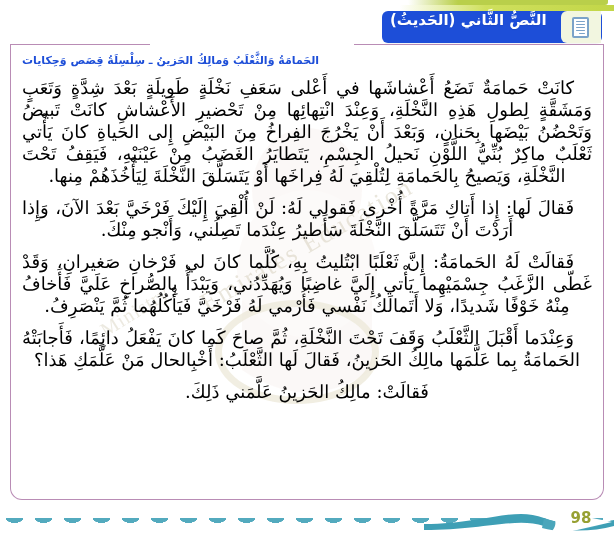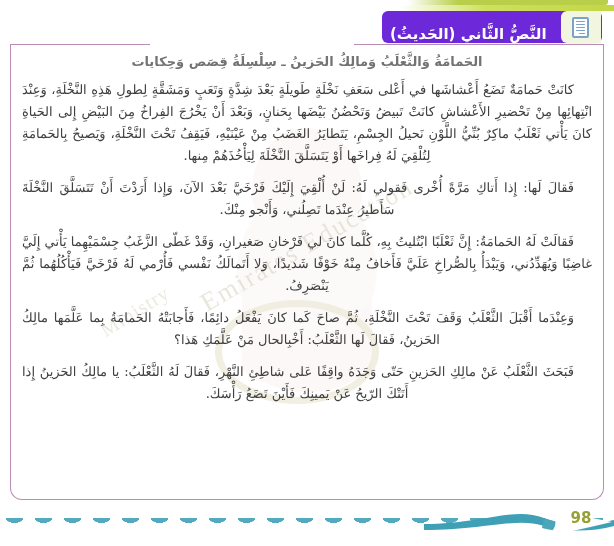--- a/index.html
+++ b/index.html
@@ -100,25 +100,25 @@
     white-space: nowrap;
   }
 
   
   .header-tab {
     position: absolute;
     right: 12px;
     top: 11px;
     height: 32px;
     min-width: 220px;
-    background: #6d28d9;
+    background: #1d4ed8;
     border-radius: 6px 6px 6px 6px;
     display: flex;
     flex-direction: row-reverse;
-    align-items: flex-end;
+    align-items: flex-start;
     box-shadow: 0 1px 0 rgba(0,0,0,0.04);
   }
   .header-tab-title {
     color: #ffffff;
     font-size: 15px;
     font-weight: bold;
     padding: 0 14px 0 8px;
     white-space: nowrap;
     text-shadow: 0 1px 1px rgba(0,0,0,.08);
     font-family: "DejaVu Sans", "Liberation Sans", sans-serif;
@@ -194,34 +194,34 @@
     position: absolute;
     right: 22px;
     left: 22px;
     top: 50px;
     direction: rtl;
     text-align: justify;
     z-index: 3;
   }
 
   .lesson-title {
-    text-align: center;
-    color: #737373;
-    font-size: 13px;
+    text-align: left;
+    color: #1d4ed8;
+    font-size: 11px;
     font-weight: bold;
     margin: 4px 0 10px 0;
     white-space: nowrap;
     font-family: "DejaVu Sans", "Liberation Sans", sans-serif;
   }
 
   p.para {
     margin: 0 0 10px 0;
-    font-size: 13px;
+    font-size: 18px;
     line-height: 22px;
-    color: #404040;
+    color: #000000;
     text-align: justify;
     text-align-last: center;
     text-indent: 18px;
     font-family: "DejaVu Serif", "Liberation Serif", serif;
   }
   p.para.center-only {
     text-align: center;
     text-indent: 0;
   }
 
@@ -302,21 +302,21 @@
 
   <div class="content-box"></div>
 
   <div class="text-col">
     <div class="lesson-title">الحَمامَةُ وَالثَّعْلَبُ وَمالِكُ الحَزينُ ـ سِلْسِلَةُ قِصَص وَحِكايات</div>
 
     <p class="para">كانَتْ حَمامَةٌ تَضَعُ أَعْشاشَها في أَعْلى سَعَفِ نَخْلَةٍ طَويلَةٍ بَعْدَ شِدَّةٍ وَتَعَبٍ وَمَشَقَّةٍ لِطولِ هَذِهِ النَّخْلَةِ، وَعِنْدَ انْتِهائِها مِنْ تَحْضيرِ الأَعْشاشِ كانَتْ تَبيضُ وَتَحْضُنُ بَيْضَها بِحَنانٍ، وَبَعْدَ أَنْ يَخْرُجَ الفِراخُ مِنَ البَيْضِ إِلى الحَياةِ كانَ يَأْتي ثَعْلَبٌ ماكِرٌ بُنِّيُّ اللَّوْنِ نَحيلُ الجِسْمِ، يَتَطايَرُ الغَضَبُ مِنْ عَيْنَيْهِ، فَيَقِفُ تَحْتَ النَّخْلَةِ، وَيَصيحُ بِالحَمامَةِ لِتُلْقِيَ لَهُ فِراخَها أَوْ يَتَسَلَّقَ النَّخْلَةَ لِيَأْخُذَهُمْ مِنها.</p>
     <p class="para">فَقالَ لَها: إِذا أَتاكِ مَرَّةً أُخْرى فَقولي لَهُ: لَنْ أُلْقِيَ إِلَيْكَ فَرْخَيَّ بَعْدَ الآنَ، وَإِذا أَرَدْتَ أَنْ تَتَسَلَّقَ النَّخْلَةَ سَأَطيرُ عِنْدَما تَصِلُني، وَأَنْجو مِنْكَ.</p>
     <p class="para">فَقالَتْ لَهُ الحَمامَةُ: إِنَّ ثَعْلَبًا ابْتُليتُ بِهِ، كُلَّما كانَ لي فَرْخانِ صَغيرانِ، وَقَدْ غَطّى الزَّغَبُ جِسْمَيْهِما يَأْتي إِلَيَّ غاضِبًا وَيُهَدِّدُني، وَيَبْدَأُ بِالصُّراخِ عَلَيَّ فَأَخافُ مِنْهُ خَوْفًا شَديدًا، وَلا أَتَمالَكُ نَفْسي فَأُرْمي لَهُ فَرْخَيَّ فَيَأْكُلُهُما ثُمَّ يَنْصَرِفُ.</p>
     <p class="para">وَعِنْدَما أَقْبَلَ الثَّعْلَبُ وَقَفَ تَحْتَ النَّخْلَةِ، ثُمَّ صاحَ كَما كانَ يَفْعَلُ دائِمًا، فَأَجابَتْهُ الحَمامَةُ بِما عَلَّمَها مالِكُ الحَزينُ، فَقالَ لَها الثَّعْلَبُ: أَخْبِالحال مَنْ عَلَّمَكِ هَذا؟</p>
-    <p class="para">فَبَحَثَ الثَّعْلَبُ عَنْ مالِكِ الحَزينِ حَتّى وَجَدَهُ واقِفًا عَلى شاطِئِ النَّهْرِ، فَقالَ لَهُ الثَّعْلَبُ: يا مالِكُ الحَزينُ إِذا أَتَتْكَ الرّيحُ عَنْ يَمينِكَ فَأَيْنَ تَضَعُ رَأْسَكَ.</p>
+    <p class="para center-only">فَقالَتْ: مالِكُ الحَزينُ عَلَّمَني ذَلِكَ.</p>
   </div>
 
   <div class="footer">
     <div class="footer-dashes"></div>
     <svg class="footer-swoosh" viewBox="0 0 190 44" aria-hidden="true">
       <path d="M0 24 C60 24 90 6 120 18 C140 26 170 26 190 20 L190 26 C168 32 140 32 120 26 C92 17 60 30 0 30 Z" fill="#3e9fb5"></path>
       <path d="M120 18 C140 26 170 26 190 20 L190 20 C168 30 140 34 118 28 Z" fill="#4aa6bb"></path>
       <path d="M118 8 L188 22 L118 38 C136 30 136 16 118 8 Z" fill="#ffffff"></path>
     </svg>
     <div class="page-number">98</div>

